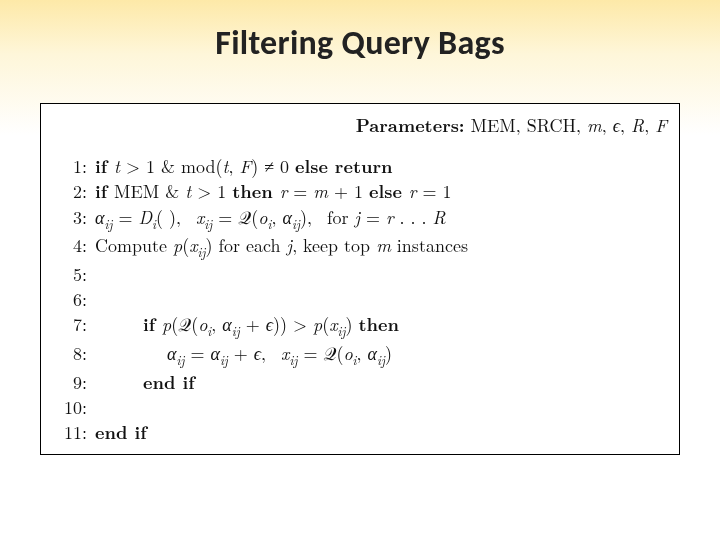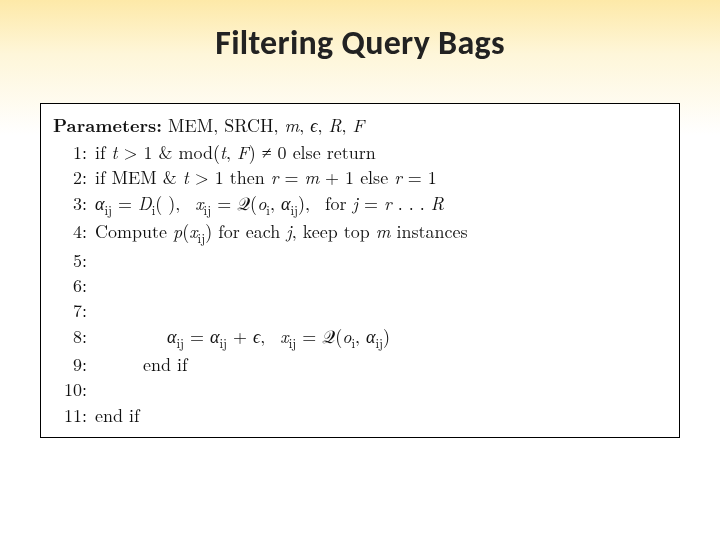--- a/index.html
+++ b/index.html
@@ -30,48 +30,50 @@
     margin: 30px 40px 0 40px;
     border: 1.5px solid #000;
     background: #fff;
     font-family: "Latin Modern Roman", "Computer Modern", "Times New Roman", Times, serif;
     font-size: 18px;
     line-height: 1.4;
     padding: 8px 12px 10px 12px;
     color: #111;
   }
   .paramline {
-    margin-bottom: 2px;
+    margin-bottom: 16px;
+    text-align: right;
   }
   .paramline b {
     font-weight: bold;
   }
   .algo-row {
     display: flex;
     align-items: baseline;
   }
   .lineno {
     width: 34px;
     text-align: right;
     padding-right: 8px;
     flex: 0 0 34px;
   }
   .linebody {
     white-space: nowrap;
     font-family: "Latin Modern Roman", "Computer Modern", "Times New Roman", Times, serif;
   }
   .kw {
-    font-weight: normal;
+    font-weight: bold;
   }
   .it {
     font-style: italic;
   }
   .sub {
     font-size: 0.72em;
     vertical-align: sub;
+    font-style: italic;
   }
   .ind1 { padding-left: 24px; }
   .ind2 { padding-left: 48px; }
   .ind3 { padding-left: 72px; }
   .cal { font-family: "Times New Roman", serif; }
 </style>
 </head>
 <body>
 
 <div class="slide">
@@ -124,20 +126,25 @@
     <div class="algo-row">
       <div class="lineno">5:</div>
     </div>
 
     <div class="algo-row">
       <div class="lineno">6:</div>
     </div>
 
     <div class="algo-row">
       <div class="lineno">7:</div>
+      <div class="linebody ind2">
+        <span class="kw">if </span>
+        <span><span class="it">p</span>(<span class="cal">𝒬</span>(<span class="it">o</span><span class="sub">i</span>, <span class="it">α</span><span class="sub">ij</span> + <span class="it">ϵ</span>)) &gt; <span class="it">p</span>(<span class="it">x</span><span class="sub">ij</span>) </span>
+        <span class="kw">then</span>
+      </div>
     </div>
 
     <div class="algo-row">
       <div class="lineno">8:</div>
       <div class="linebody ind3">
         <span class="it">α</span><span class="sub">ij</span> = <span class="it">α</span><span class="sub">ij</span> + <span class="it">ϵ</span>,&nbsp;
         <span class="it">x</span><span class="sub">ij</span> = <span class="cal">𝒬</span>(<span class="it">o</span><span class="sub">i</span>, <span class="it">α</span><span class="sub">ij</span>)
       </div>
     </div>
 

